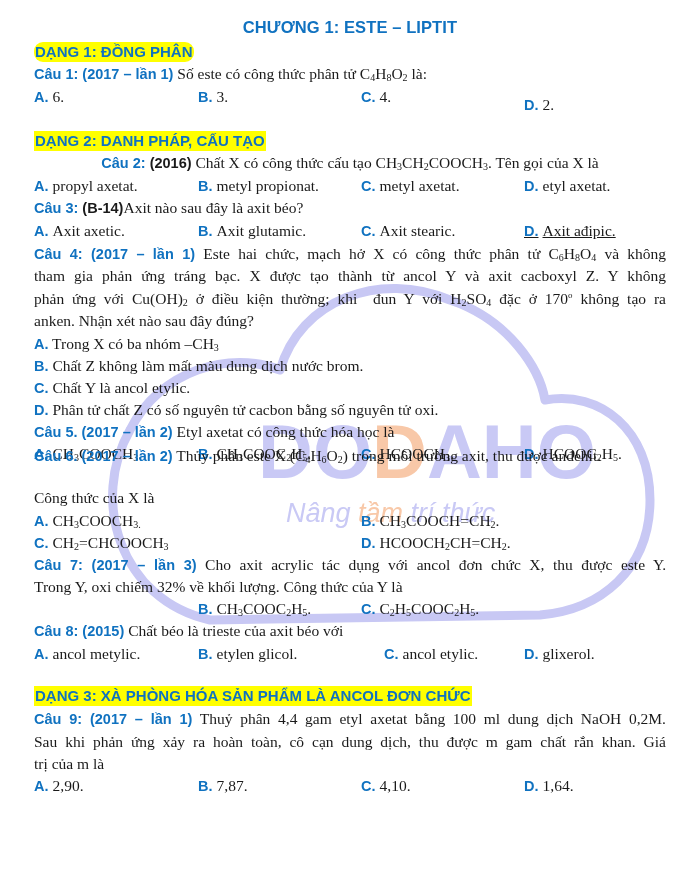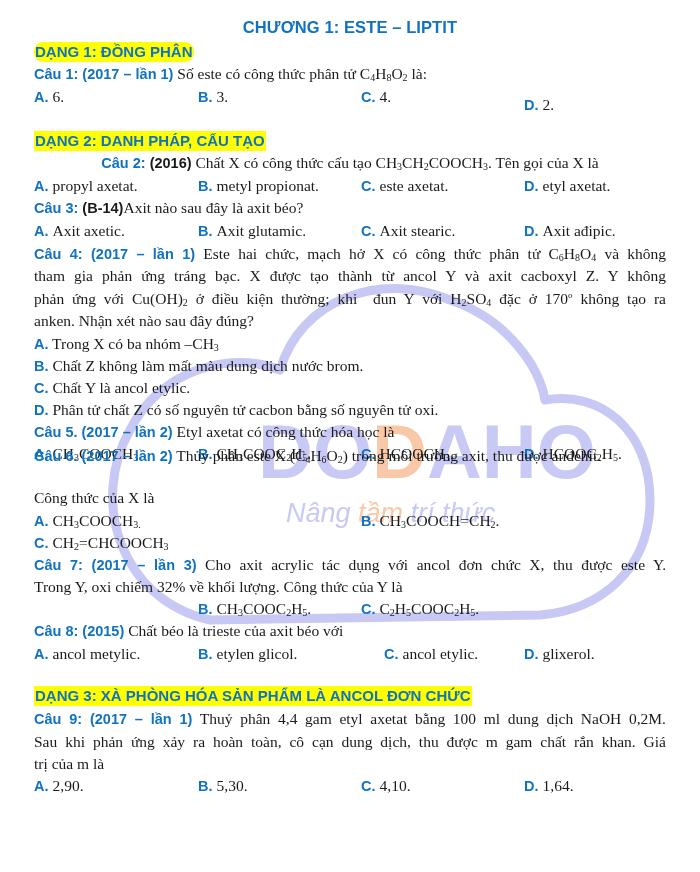--- a/index.html
+++ b/index.html
@@ -53,32 +53,32 @@
 
     <div class="dang" style="top:131px;">DẠNG 2: DANH PHÁP, CẤU TẠO</div>
 
     <div class="line" style="top:152px;text-align:center;">
       <span class="qlabel">Câu 2: </span><span class="qlabel" style="color:#1a1a1a">(2016)</span>
       <span class="qtext">Chất X có công thức cấu tạo CH<sub>3</sub>CH<sub>2</sub>COOCH<sub>3</sub>. Tên gọi của X là</span>
     </div>
     <div class="opts" style="top:175px; height:22px;">
       <span class="opt" style="left:0;"><span class="ol">A.</span><span>propyl axetat.</span></span>
       <span class="opt" style="left:164px;"><span class="ol">B.</span><span>metyl propionat.</span></span>
-      <span class="opt" style="left:327px;"><span class="ol">C.</span><span>este axetat.</span></span>
+      <span class="opt" style="left:327px;"><span class="ol">C.</span><span>metyl axetat.</span></span>
       <span class="opt" style="left:490px;"><span class="ol">D.</span><span>etyl axetat.</span></span>
     </div>
 
     <div class="line" style="top:197px;">
       <span class="qlabel">Câu 3: </span><span class="qlabel" style="color:#1a1a1a">(B-14)</span><span class="qtext">Axit nào sau đây là axit béo?</span>
     </div>
     <div class="opts" style="top:220px; height:22px;">
       <span class="opt" style="left:0;"><span class="ol">A.</span><span>Axit axetic.</span></span>
       <span class="opt" style="left:164px;"><span class="ol">B.</span><span>Axit glutamic.</span></span>
       <span class="opt" style="left:327px;"><span class="ol">C.</span><span>Axit stearic.</span></span>
-      <span class="opt" style="left:490px;"><span class="ol">D.</span><span>Axit ađipic.</span></span>
+      <span class="opt" style="left:490px;text-decoration:underline;"><span class="ol">D.</span><span>Axit ađipic.</span></span>
     </div>
 
     <div class="line just" style="top:243px;">
       <span class="qlabel">Câu 4: (2017 – lần 1)</span>
       <span class="qtext">Este hai chức, mạch hở X có công thức phân tử C<sub>6</sub>H<sub>8</sub>O<sub>4</sub> và không</span>
     </div>
     <div class="line just" style="top:265px;">tham gia phản ứng tráng bạc.  X được tạo thành từ ancol Y và axit cacboxyl Z. Y không</div>
     <div class="line just" style="top:288px;">phản ứng với Cu(OH)<sub>2</sub> ở điều kiện thường; khi&nbsp; đun Y với H<sub>2</sub>SO<sub>4</sub> đặc ở 170<sup>o</sup> không tạo ra</div>
     <div class="line" style="top:310px;">anken. Nhận xét nào sau đây đúng?</div>
 
@@ -102,20 +102,21 @@
       <span class="qlabel">Câu 6. (2017 – lần 2)</span>
       <span class="qtext">Thủy phân este X (C<sub>4</sub>H<sub>6</sub>O<sub>2</sub>) trong môi trường axit, thu được anđehit.</span>
     </div>
     <div class="line" style="top:487px;">Công thức của X là</div>
     <div class="opts" style="top:510px; height:22px;">
       <span class="opt" style="left:0;"><span class="ol">A.</span>CH<sub>3</sub>COOCH<sub>3.</sub></span>
       <span class="opt" style="left:327px;"><span class="ol">B.</span>CH<sub>3</sub>COOCH=CH<sub>2</sub>.</span>
     </div>
     <div class="opts" style="top:532px; height:22px;">
       <span class="opt" style="left:0;"><span class="ol">C.</span>CH<sub>2</sub>=CHCOOCH<sub>3</sub></span>
+      <span class="opt" style="left:327px;"><span class="ol">D.</span>HCOOCH<sub>2</sub>CH=CH<sub>2</sub>.</span>
     </div>
 
     <div class="line just" style="top:554px;">
       <span class="qlabel">Câu 7: (2017 – lần 3)</span>
       <span class="qtext">Cho axit acrylic tác dụng với ancol đơn chức X, thu được este Y.</span>
     </div>
     <div class="line" style="top:576px;">Trong Y, oxi chiếm 32% về khối lượng. Công thức của Y là</div>
     <div class="opts" style="top:598px; height:22px;">
       <span class="opt" style="left:164px;"><span class="ol">B.</span>CH<sub>3</sub>COOC<sub>2</sub>H<sub>5</sub>.</span>
       <span class="opt" style="left:327px;"><span class="ol">C.</span>C<sub>2</sub>H<sub>5</sub>COOC<sub>2</sub>H<sub>5</sub>.</span>
@@ -135,19 +136,19 @@
     <div class="dang" style="top:686px;">DẠNG 3: XÀ PHÒNG HÓA SẢN PHẨM LÀ ANCOL ĐƠN CHỨC</div>
 
     <div class="line just" style="top:708px;">
       <span class="qlabel">Câu 9: (2017 – lần 1)</span>
       <span class="qtext">Thuỷ phân 4,4 gam etyl axetat bằng 100 ml dung dịch NaOH 0,2M.</span>
     </div>
     <div class="line just" style="top:731px;">Sau khi phản ứng xảy ra hoàn toàn, cô cạn dung dịch, thu được m gam chất rắn khan. Giá</div>
     <div class="line" style="top:753px;">trị của m là</div>
     <div class="opts" style="top:775px; height:22px;">
       <span class="opt" style="left:0;"><span class="ol">A.</span><span>2,90.</span></span>
-      <span class="opt" style="left:164px;"><span class="ol">B.</span><span>5,30.</span></span>
+      <span class="opt" style="left:164px;"><span class="ol">B.</span><span>7,87.</span></span>
       <span class="opt" style="left:327px;"><span class="ol">C.</span><span>4,10.</span></span>
       <span class="opt" style="left:490px;"><span class="ol">D.</span><span>1,64.</span></span>
     </div>
 
   </div>
 </div>
 
 </body></html>

